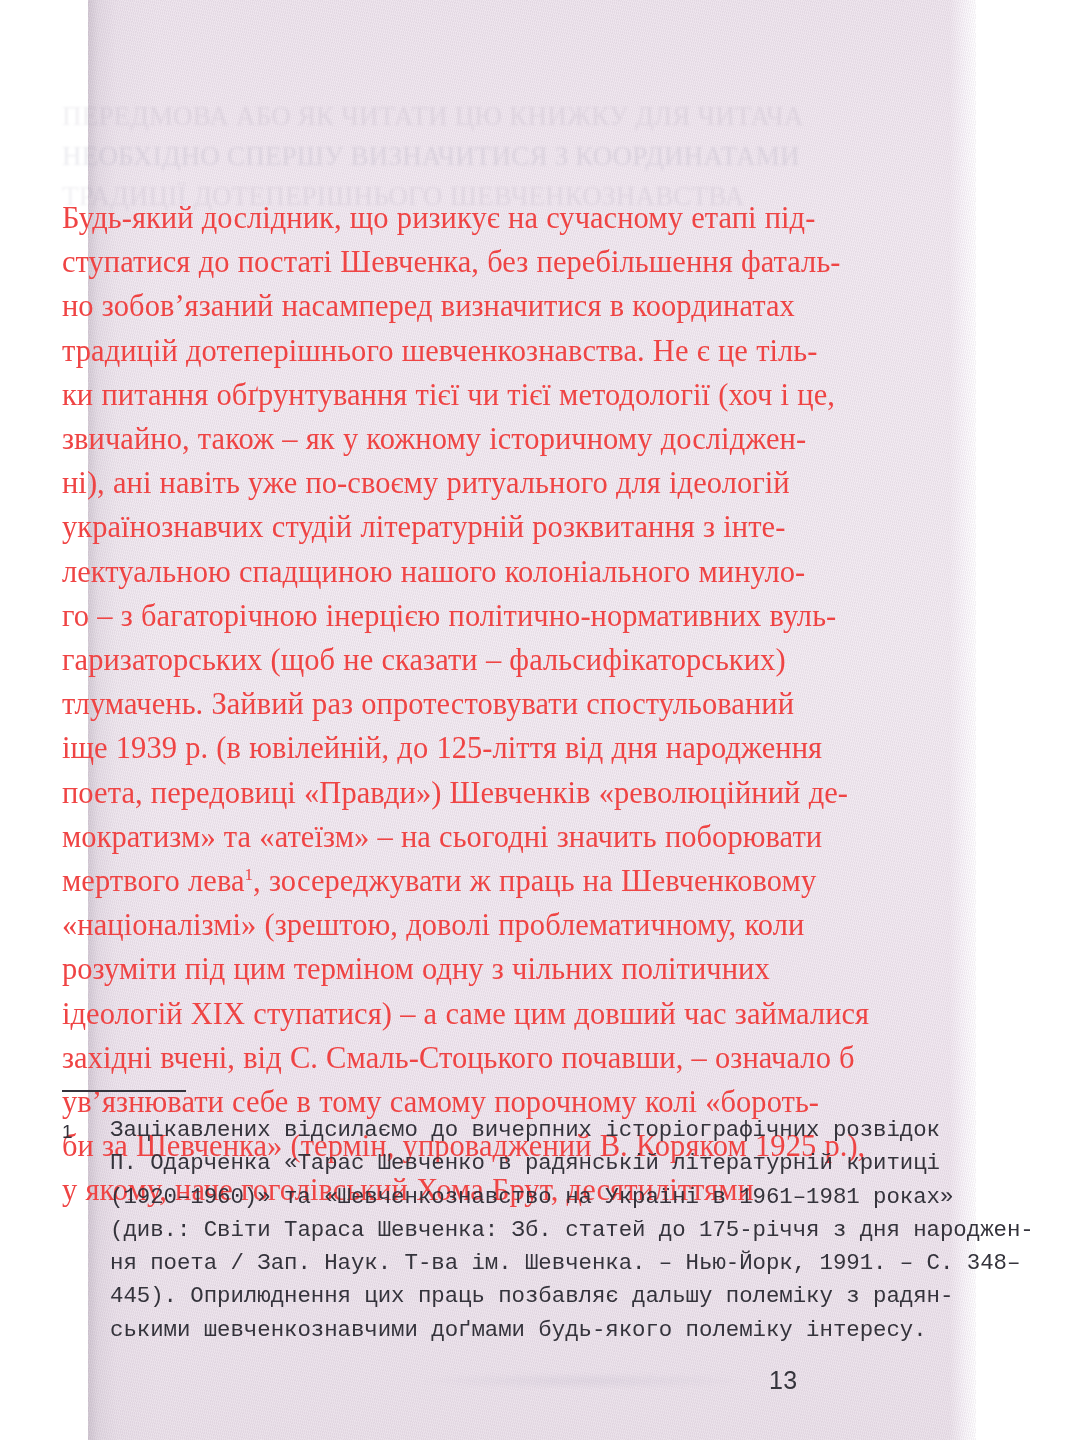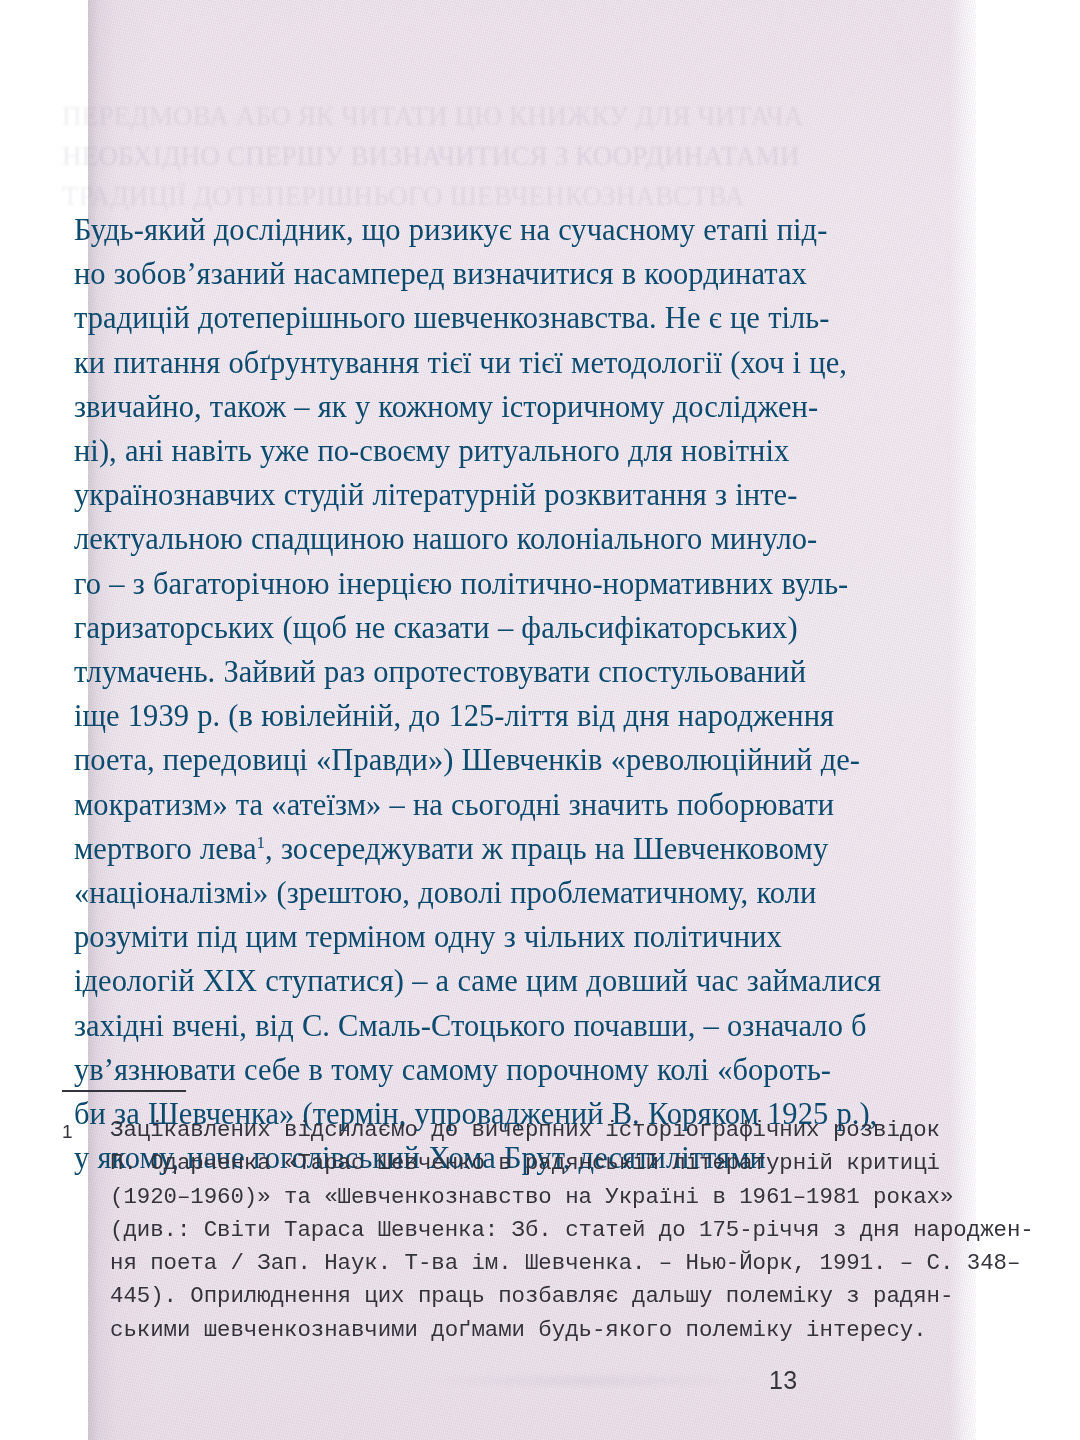--- a/index.html
+++ b/index.html
@@ -98,25 +98,25 @@
 
   
   .text-column {
     position: absolute;
     left: 62px;
     top: 196px;
     width: 762px;
   }
 
   .body-par {
-    margin: 12px;
+    margin: 0;
     font-family: "Liberation Serif", serif;
     font-size: 30.5px;
     line-height: 44.2px;
-    color: #0c4a6e;
+    color: #ef4444;
     text-align: justify;
     letter-spacing: 0.05px;
     word-spacing: .5px;
   }
   .body-par .ln {
     display: block;
     white-space: nowrap;
   }
   .body-par sup.fn-ref {
     font-size: 17px;
@@ -200,25 +200,26 @@
 
   <div class="ghost-block">
     <span class="gl">ПЕРЕДМОВА АБО ЯК ЧИТАТИ ЦЮ КНИЖКУ ДЛЯ ЧИТАЧА</span>
     <span class="gl">НЕОБХІДНО СПЕРШУ ВИЗНАЧИТИСЯ З КООРДИНАТАМИ</span>
     <span class="gl">ТРАДИЦІЇ ДОТЕПЕРІШНЬОГО ШЕВЧЕНКОЗНАВСТВА</span>
   </div>
 
   <div class="text-column">
     <p class="body-par">
       <span class="ln">Будь-який дослідник, що ризикує на сучасному етапі під-</span>
+      <span class="ln">ступатися до постаті Шевченка, без перебільшення фаталь-</span>
       <span class="ln">но зобов’язаний насамперед визначитися в координатах</span>
       <span class="ln">традицій дотеперішнього шевченкознавства. Не є це тіль-</span>
       <span class="ln">ки питання обґрунтування тієї чи тієї методології (хоч і це,</span>
       <span class="ln">звичайно, також – як у кожному історичному досліджен-</span>
-      <span class="ln">ні), ані навіть уже по-своєму ритуального для новітніх</span>
+      <span class="ln">ні), ані навіть уже по-своєму ритуального для ідеологій</span>
       <span class="ln">українознавчих студій літературній розквитання з інте-</span>
       <span class="ln">лектуальною спадщиною нашого колоніального минуло-</span>
       <span class="ln">го – з багаторічною інерцією політично-нормативних вуль-</span>
       <span class="ln">гаризаторських (щоб не сказати – фальсифікаторських)</span>
       <span class="ln">тлумачень. Зайвий раз опротестовувати спостульований</span>
       <span class="ln">іще 1939 р. (в ювілейній, до 125-ліття від дня народження</span>
       <span class="ln">поета, передовиці «Правди») Шевченків «революційний де-</span>
       <span class="ln">мократизм» та «атеїзм» – на сьогодні значить поборювати</span>
       <span class="ln"><span>мертвого лева</span><sup class="fn-ref">1</sup><span>, зосереджувати ж праць на Шевченковому</span></span>
       <span class="ln">«націоналізмі» (зрештою, доволі проблематичному, коли</span>

